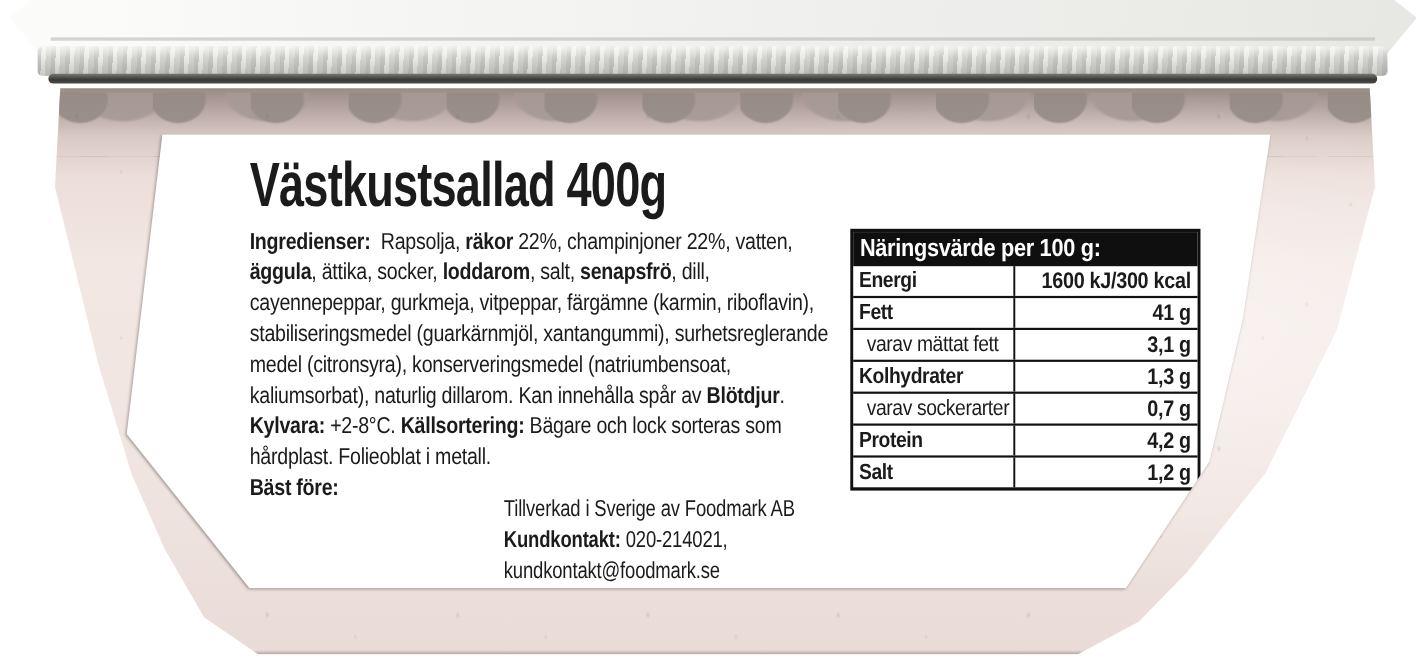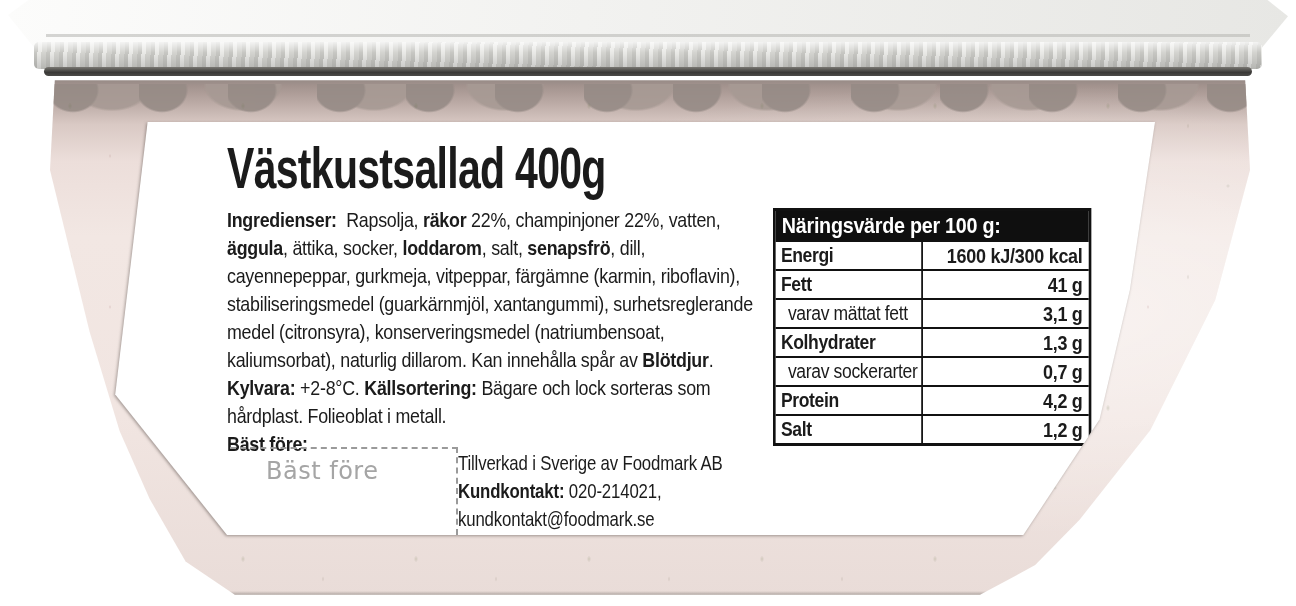--- a/index.html
+++ b/index.html
@@ -104,23 +104,20 @@
           <div class="line"><strong>äggula</strong><span>, ättika, socker, </span><strong>loddarom</strong><span>, salt, </span><strong>senapsfrö</strong><span>, dill,</span></div>
           <div class="line"><span>cayennepeppar, gurkmeja, vitpeppar, färgämne (karmin, riboflavin),</span></div>
           <div class="line"><span>stabiliseringsmedel (guarkärnmjöl, xantangummi), surhetsreglerande</span></div>
           <div class="line"><span>medel (citronsyra), konserveringsmedel (natriumbensoat,</span></div>
           <div class="line"><span>kaliumsorbat), naturlig dillarom. Kan innehålla spår av </span><strong>Blötdjur</strong><span>.</span></div>
           <div class="line"><strong>Kylvara:</strong><span> +2-8°C. </span><strong>Källsortering:</strong><span> Bägare och lock sorteras som</span></div>
           <div class="line"><span>hårdplast. Folieoblat i metall.</span></div>
           <div class="line"><strong>Bäst före:</strong></div>
         </div>
 
-      <div class="bb-box">
-        <span class="bb-placeholder">Bäst före</span>
-      </div>
 
       <div class="manufacturer cond">
           <div class="line"><span>Tillverkad i Sverige av Foodmark AB</span></div>
           <div class="line"><strong>Kundkontakt:</strong><span> 020-214021,</span></div>
           <div class="line"><span>kundkontakt@foodmark.se</span></div>
         </div>
 
       <div class="nutrition">
         <div class="nut-header">Näringsvärde per 100 g:</div>
         <div>

